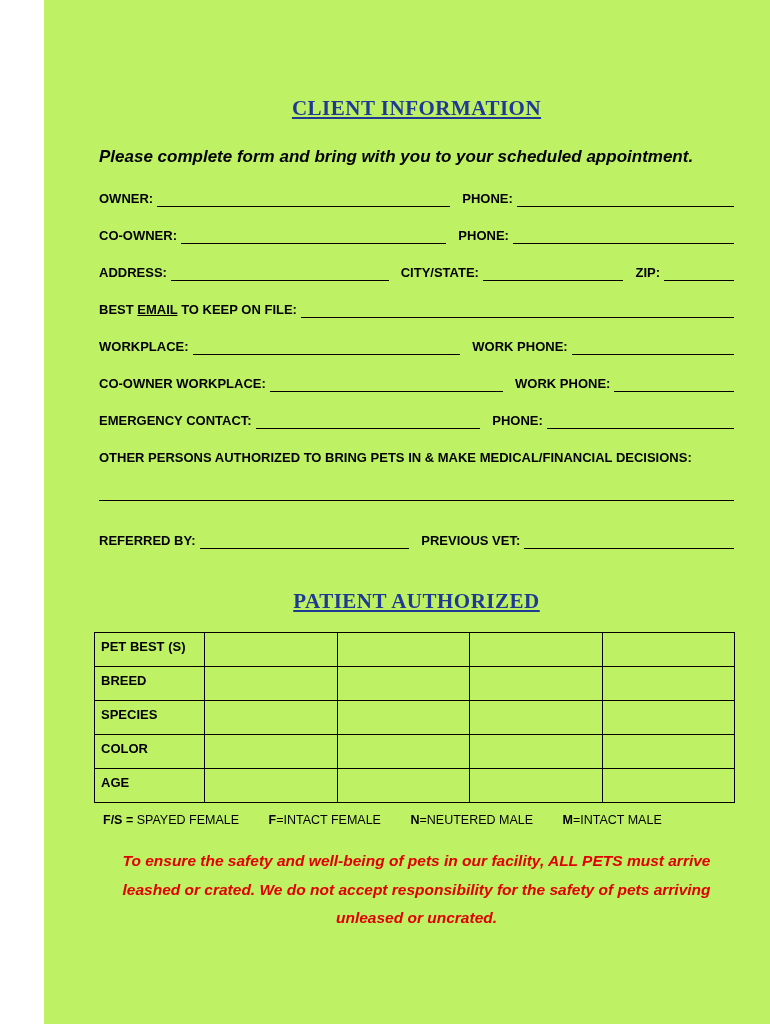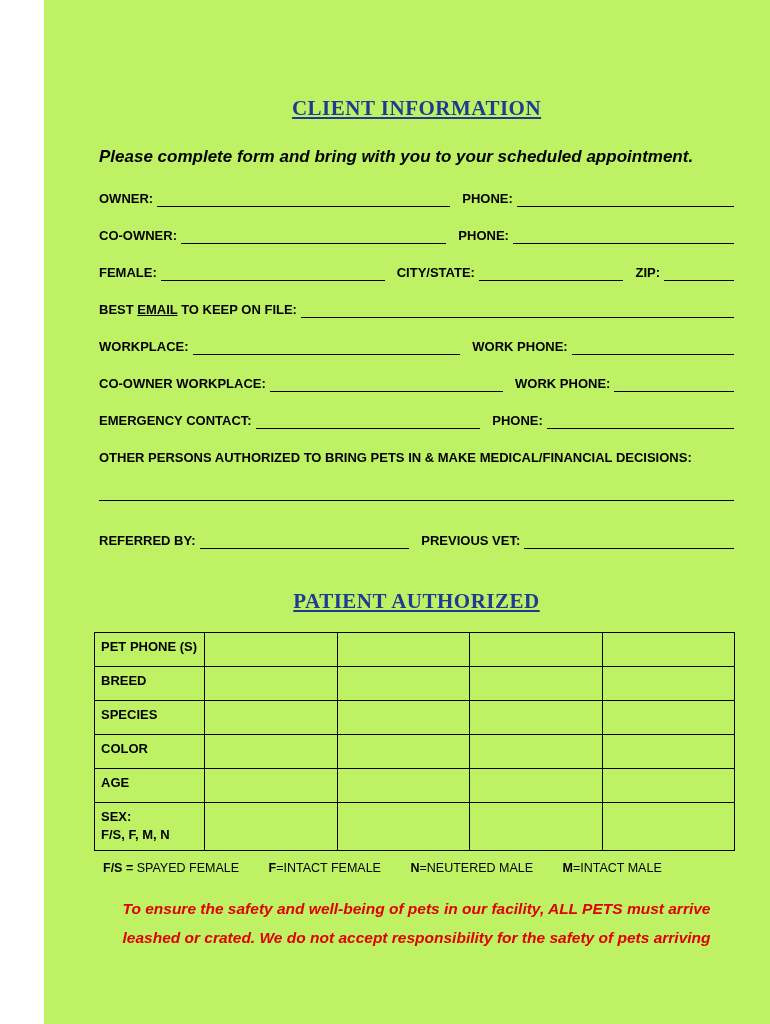--- a/index.html
+++ b/index.html
@@ -70,21 +70,21 @@
   </div>
 
   <div class="frow">
     <span class="lbl">CO-OWNER:</span>
     <span class="line f12"></span>
     <span class="lbl gap">PHONE:</span>
     <span class="line f10"></span>
   </div>
 
   <div class="frow">
-    <span class="lbl">FEMALE:</span>
+    <span class="lbl">ADDRESS:</span>
     <span class="line f155"></span>
     <span class="lbl gap">CITY/STATE:</span>
     <span class="line f10"></span>
     <span class="lbl gap">ZIP:</span>
     <span class="line zipline"></span>
   </div>
 
   <div class="frow">
     <span class="lbl"><span>BEST </span><span class="u">EMAIL</span><span> TO KEEP ON FILE:</span></span>
     <span class="line f10"></span>
@@ -129,21 +129,21 @@
   <table class="pet-table">
     <colgroup>
       <col style="width:17.2%">
       <col style="width:20.7%">
       <col style="width:20.7%">
       <col style="width:20.7%">
       <col style="width:20.7%">
     </colgroup>
     <tbody>
       <tr>
-        <td>PET PHONE (S)</td>
+        <td>PET BEST (S)</td>
         <td></td>
         <td></td>
         <td></td>
         <td></td>
       </tr>
       <tr>
         <td>BREED</td>
         <td></td>
         <td></td>
         <td></td>
@@ -163,38 +163,29 @@
         <td></td>
         <td></td>
       </tr>
       <tr>
         <td>AGE</td>
         <td></td>
         <td></td>
         <td></td>
         <td></td>
       </tr>
-      <tr class="sex-row">
-        <td>
-          <div>SEX:</div>
-          <div class="sex-options">F/S, F, M, N</div>
-        </td>
-        <td></td>
-        <td></td>
-        <td></td>
-        <td></td>
-      </tr>
     </tbody>
   </table>
 
   <div class="legend">
     <span class="legend-item"><span class="legend-key">F/S = </span><span>SPAYED FEMALE</span></span>
     <span class="legend-item"><span class="legend-key">F</span><span>=INTACT FEMALE</span></span>
     <span class="legend-item"><span class="legend-key">N</span><span>=NEUTERED MALE</span></span>
     <span class="legend-item"><span class="legend-key">M</span><span>=INTACT MALE</span></span>
   </div>
 
   <div class="notice">
     <div>To ensure the safety and well-being of pets in our facility, ALL PETS must arrive</div>
     <div>leashed or crated. We do not accept responsibility for the safety of pets arriving</div>
+    <div>unleased or uncrated.</div>
   </div>
 
 </div>
 
 </body></html>

